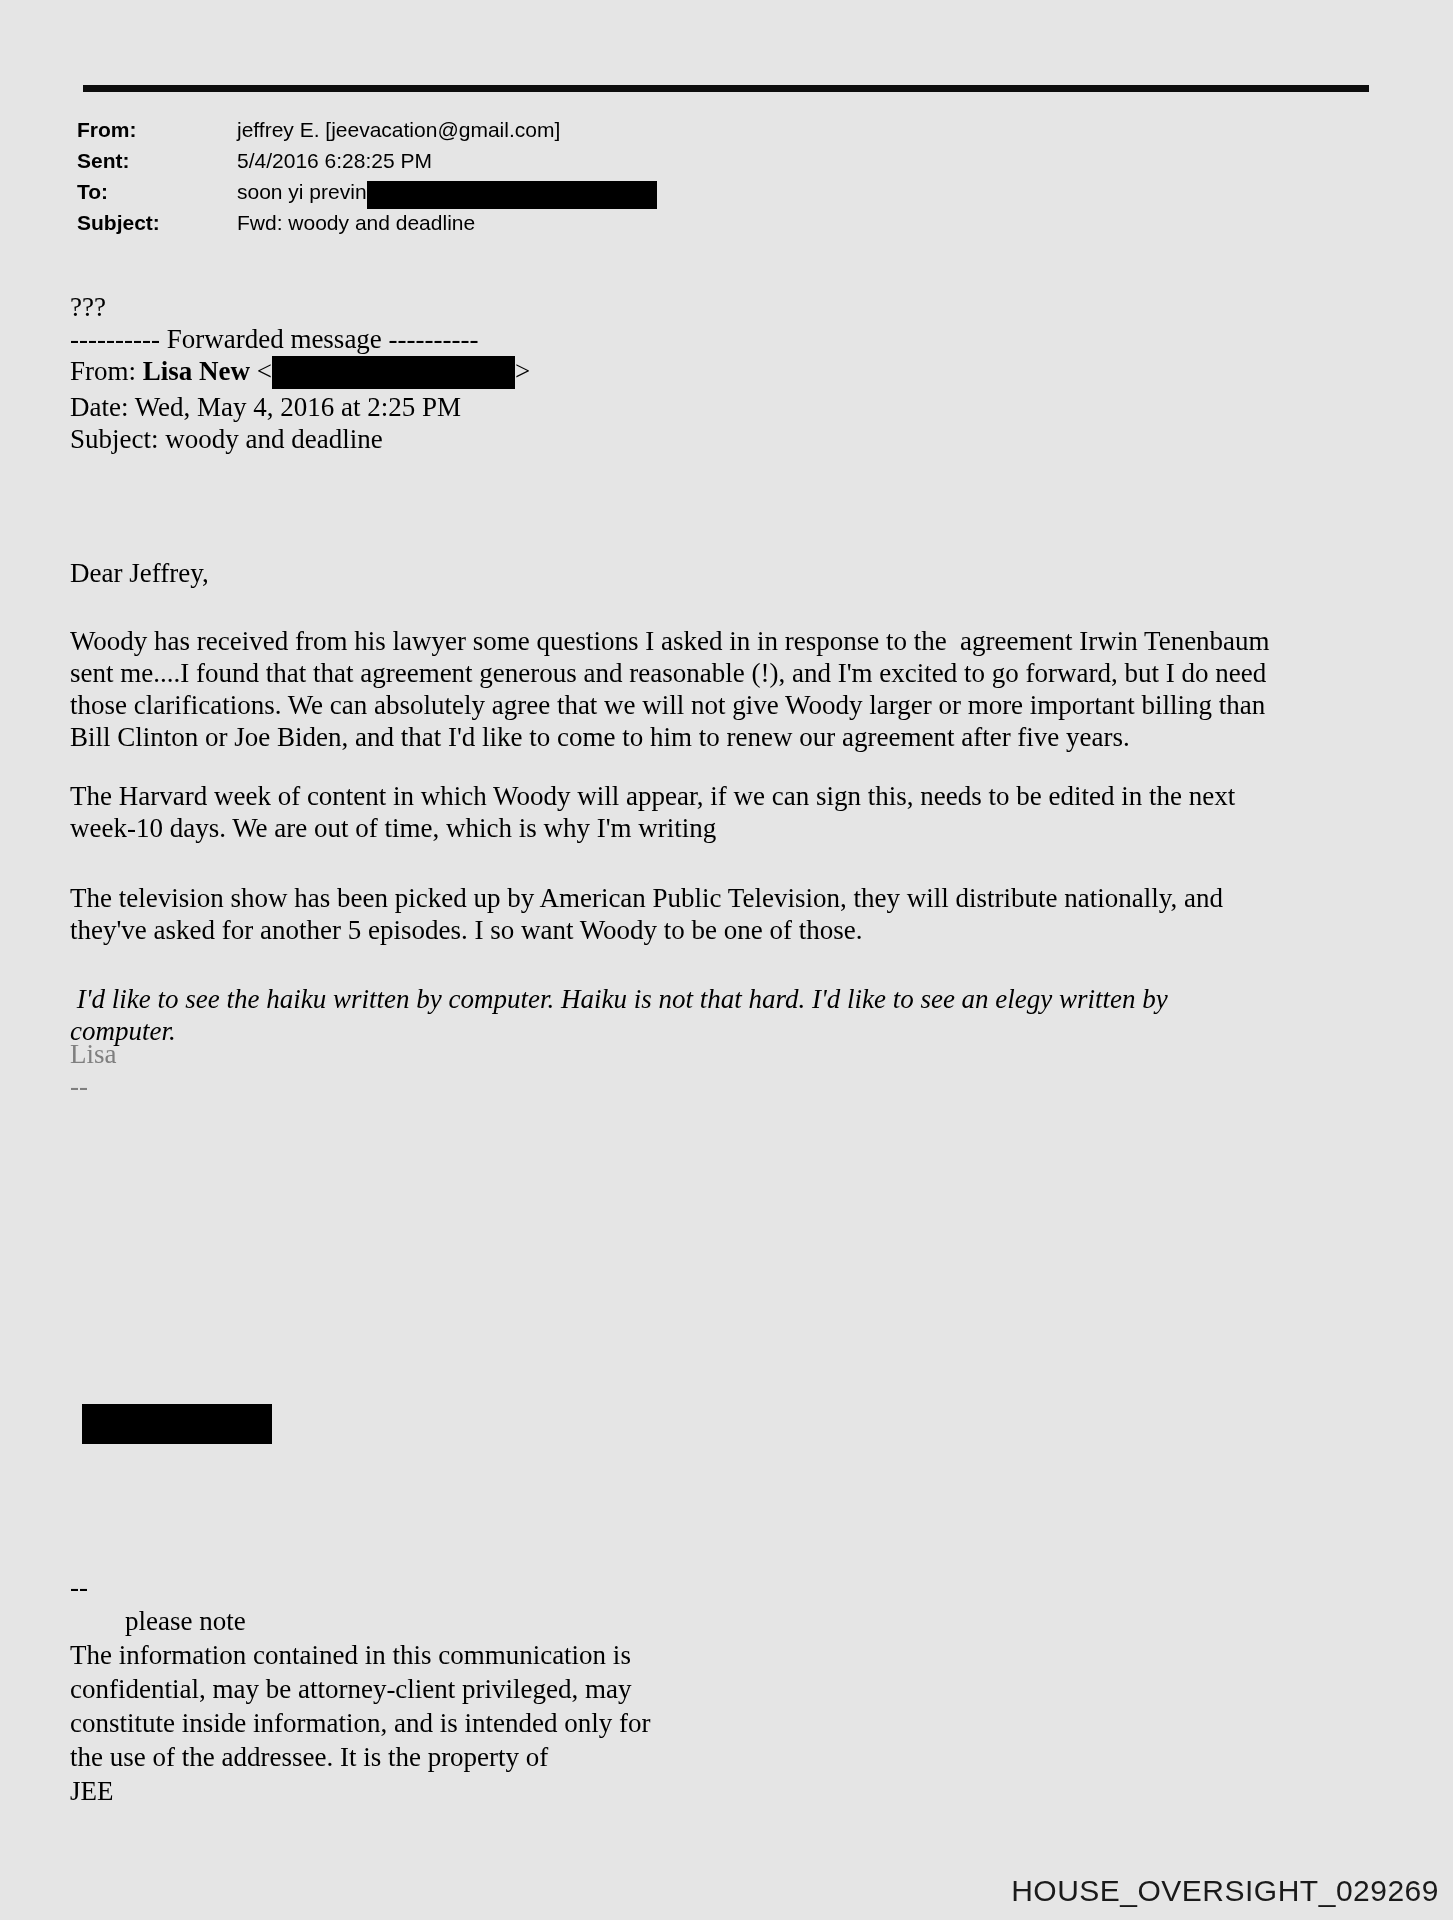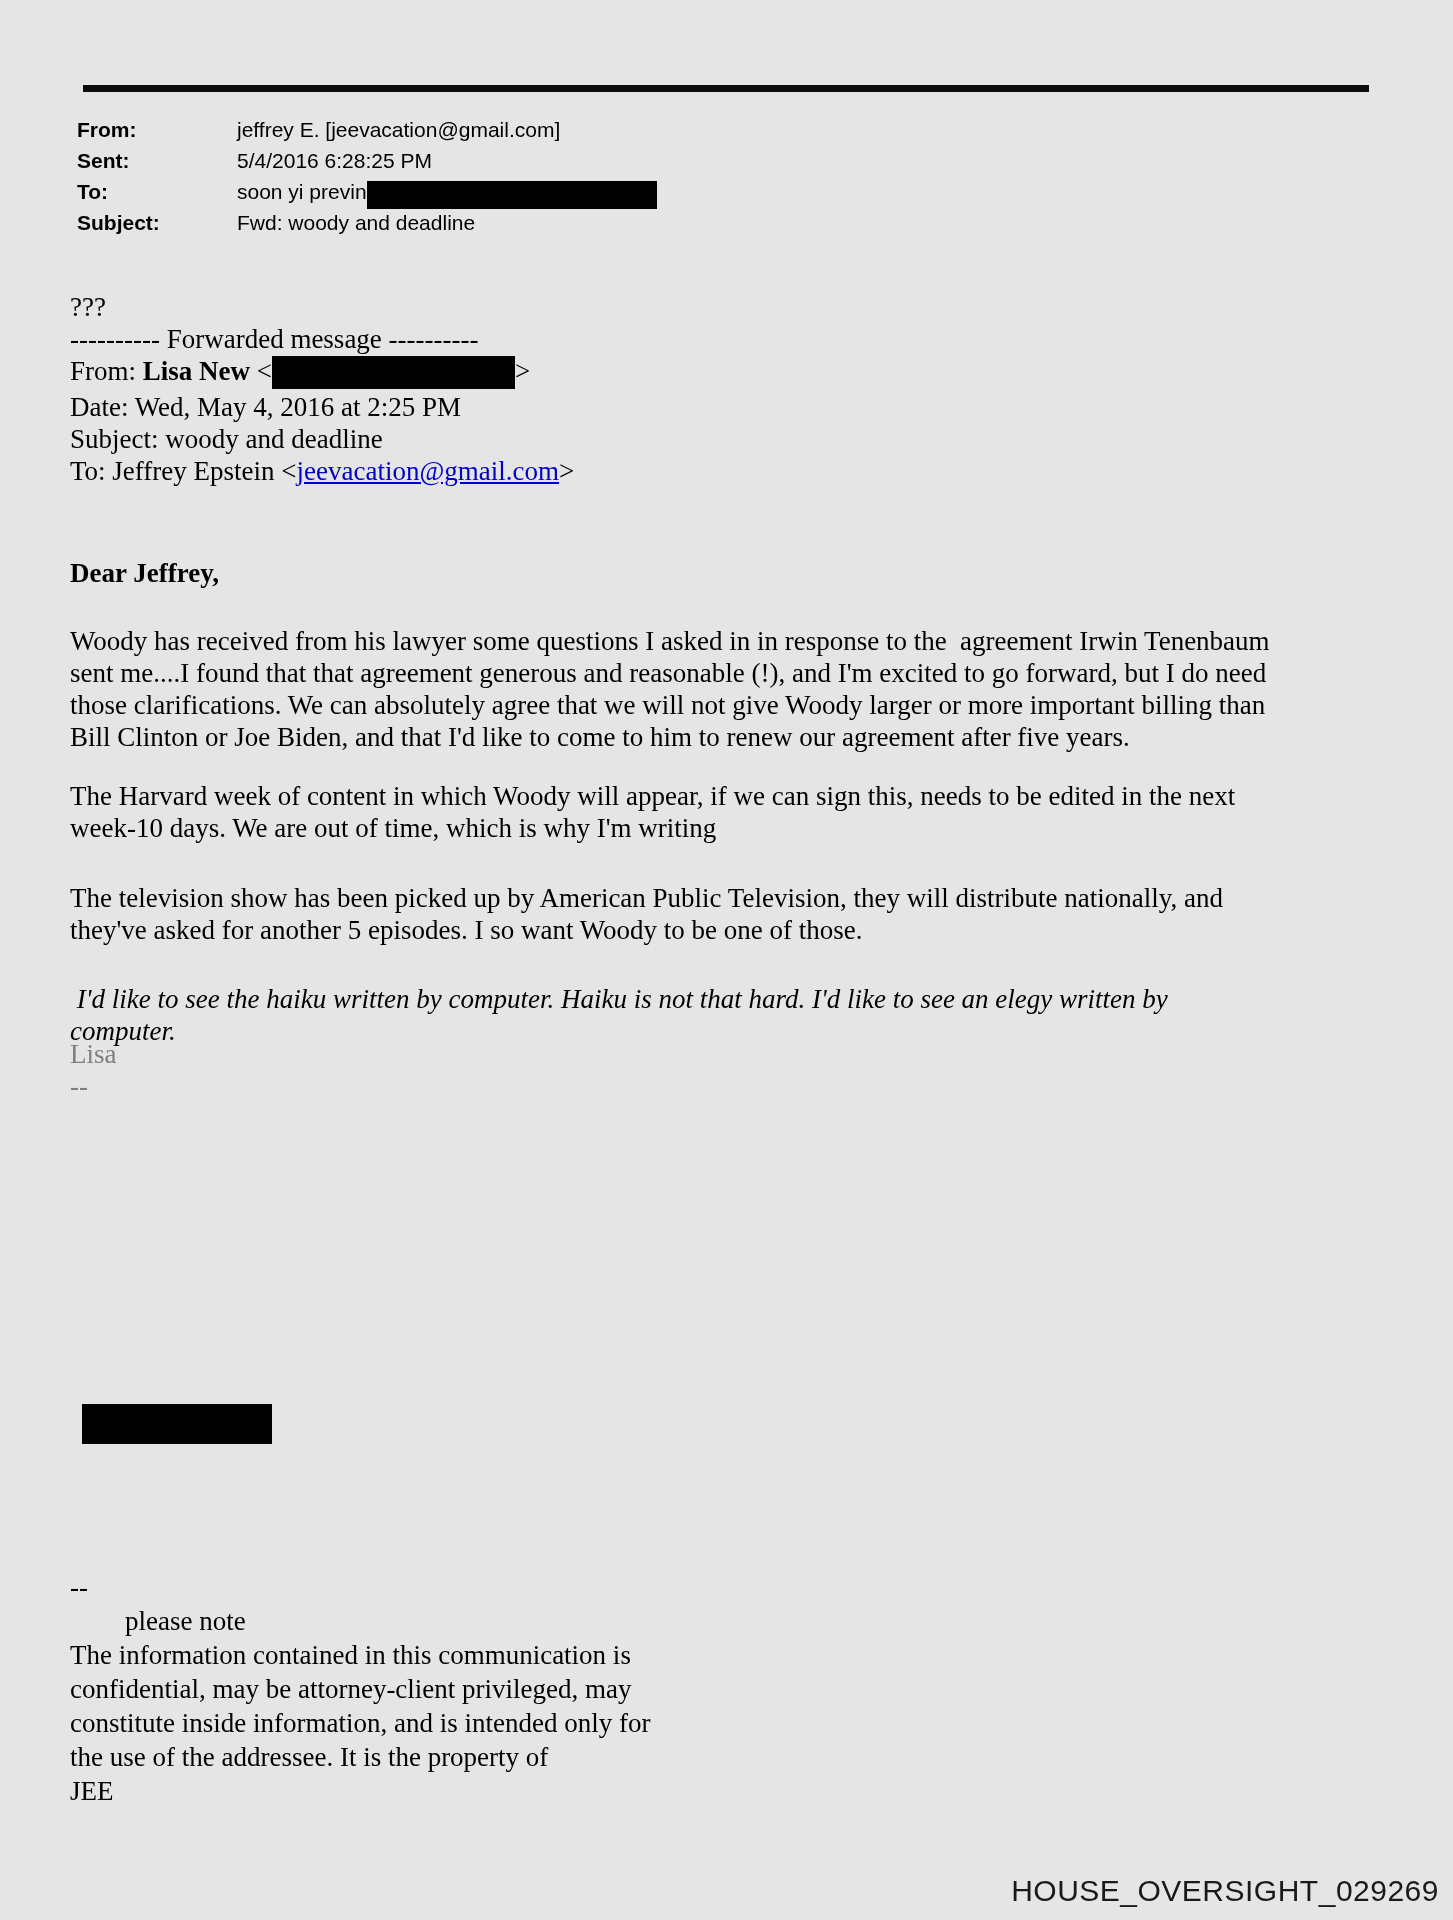--- a/index.html
+++ b/index.html
@@ -68,21 +68,21 @@
     text-decoration: underline;
   }
   
   .body-block {
     position: absolute;
     left: 70px;
     font-size: 27px;
     line-height: 32px;
   }
   .pre { white-space: pre; }
-  .salutation { top: 557px; font-weight: bold; }
+  .salutation { top: 557px; }
   .para-1 { top: 625px; }
   .para-2 { top: 780px; }
   .para-3 { top: 882px; }
   .para-4 { top: 983px; font-style: italic; }
   
   .gray { color: var(--signature_gray, #7f7f7f); }
   .sig-top { top: 1038px; }
   .sig-block { top: 1182px; line-height: 32px; }
   .redaction-phone {
     position: absolute;
@@ -128,23 +128,20 @@
   </div>
 
   <div class="fwd">
     <div class="fwd-line">???</div>
     <div class="fwd-line">---------- Forwarded message ----------</div>
     <div class="fwd-line">
       <span>From: </span><span class="bold">Lisa New</span><span> &lt;</span><span class="redaction redaction-from"></span><span>&gt;</span>
     </div>
     <div class="fwd-line">Date: Wed, May 4, 2016 at 2:25 PM</div>
     <div class="fwd-line">Subject: woody and deadline</div>
-    <div class="fwd-line">
-      <span>To: Jeffrey Epstein &lt;</span><a href="#" class="email-link">jeevacation@gmail.com</a><span>&gt;</span>
-    </div>
   </div>
 
   <div class="body-block salutation">Dear Jeffrey,</div>
   <div class="body-block pre para-1">Woody has received from his lawyer some questions I asked in in response to the  agreement Irwin Tenenbaum
 sent me....I found that that agreement generous and reasonable (!), and I'm excited to go forward, but I do need
 those clarifications. We can absolutely agree that we will not give Woody larger or more important billing than
 Bill Clinton or Joe Biden, and that I'd like to come to him to renew our agreement after five years.</div>
   <div class="body-block pre para-2">The Harvard week of content in which Woody will appear, if we can sign this, needs to be edited in the next
 week-10 days. We are out of time, which is why I'm writing</div>
   <div class="body-block pre para-3">The television show has been picked up by American Public Television, they will distribute nationally, and

